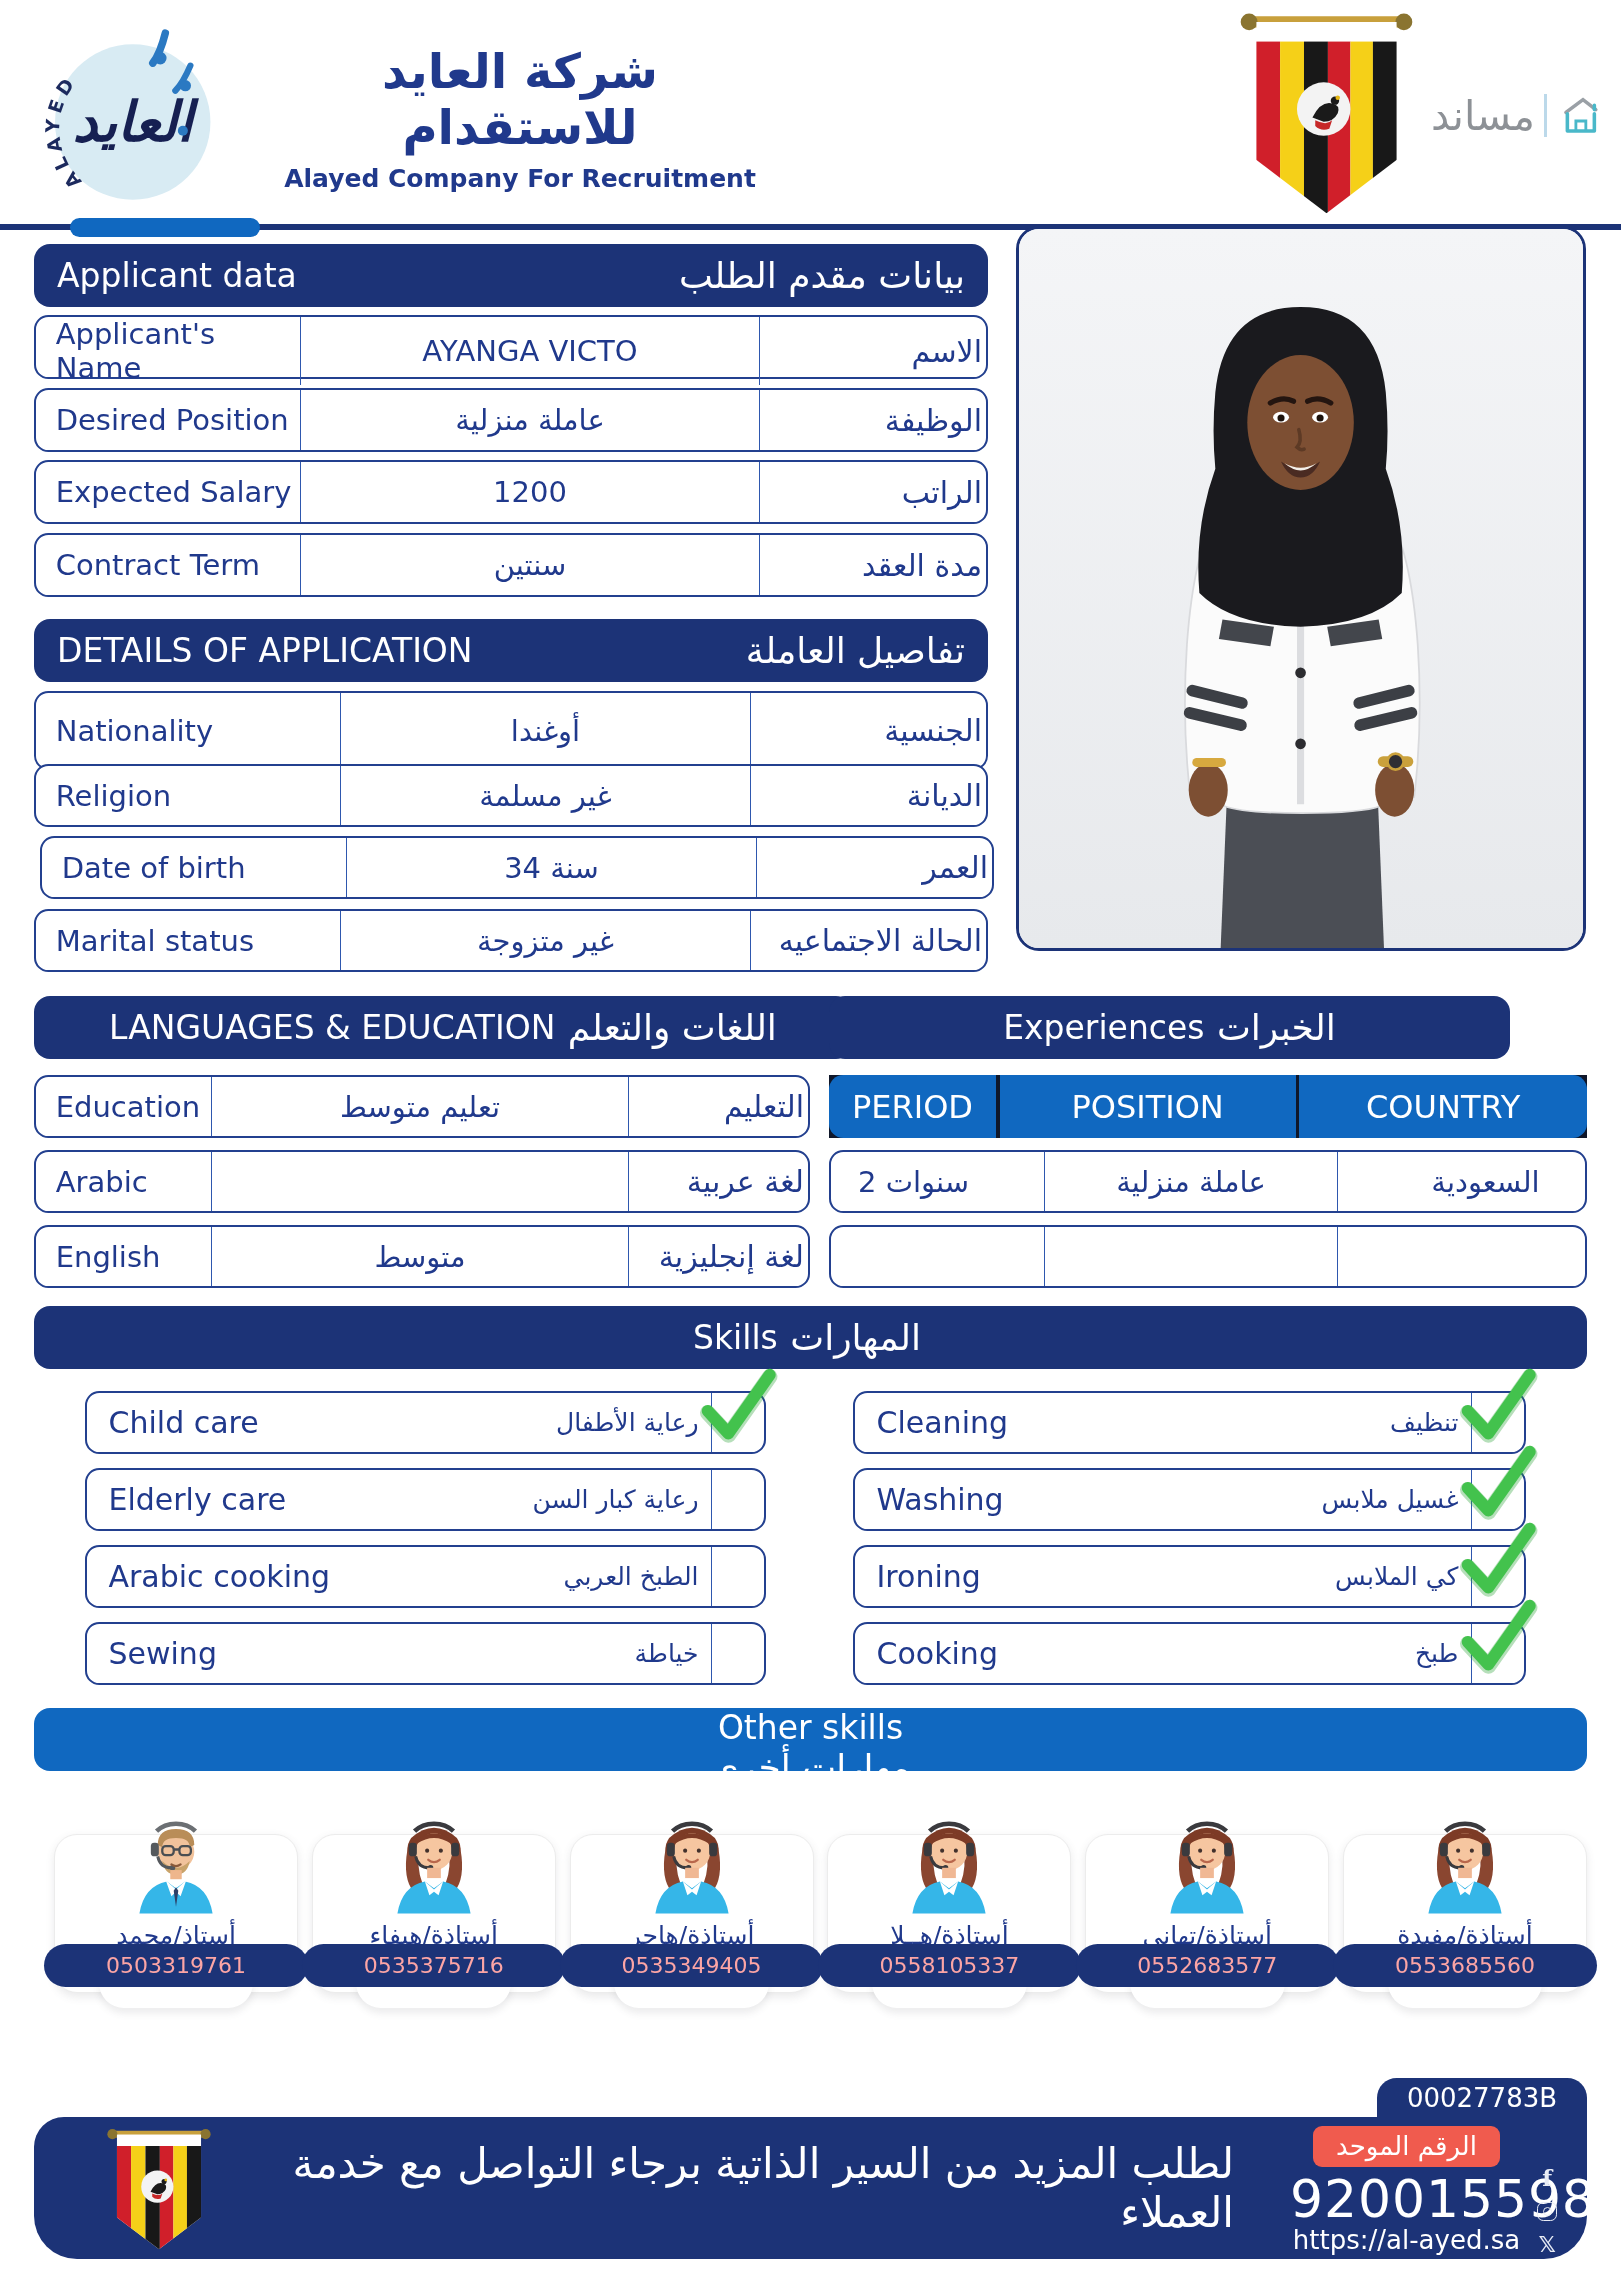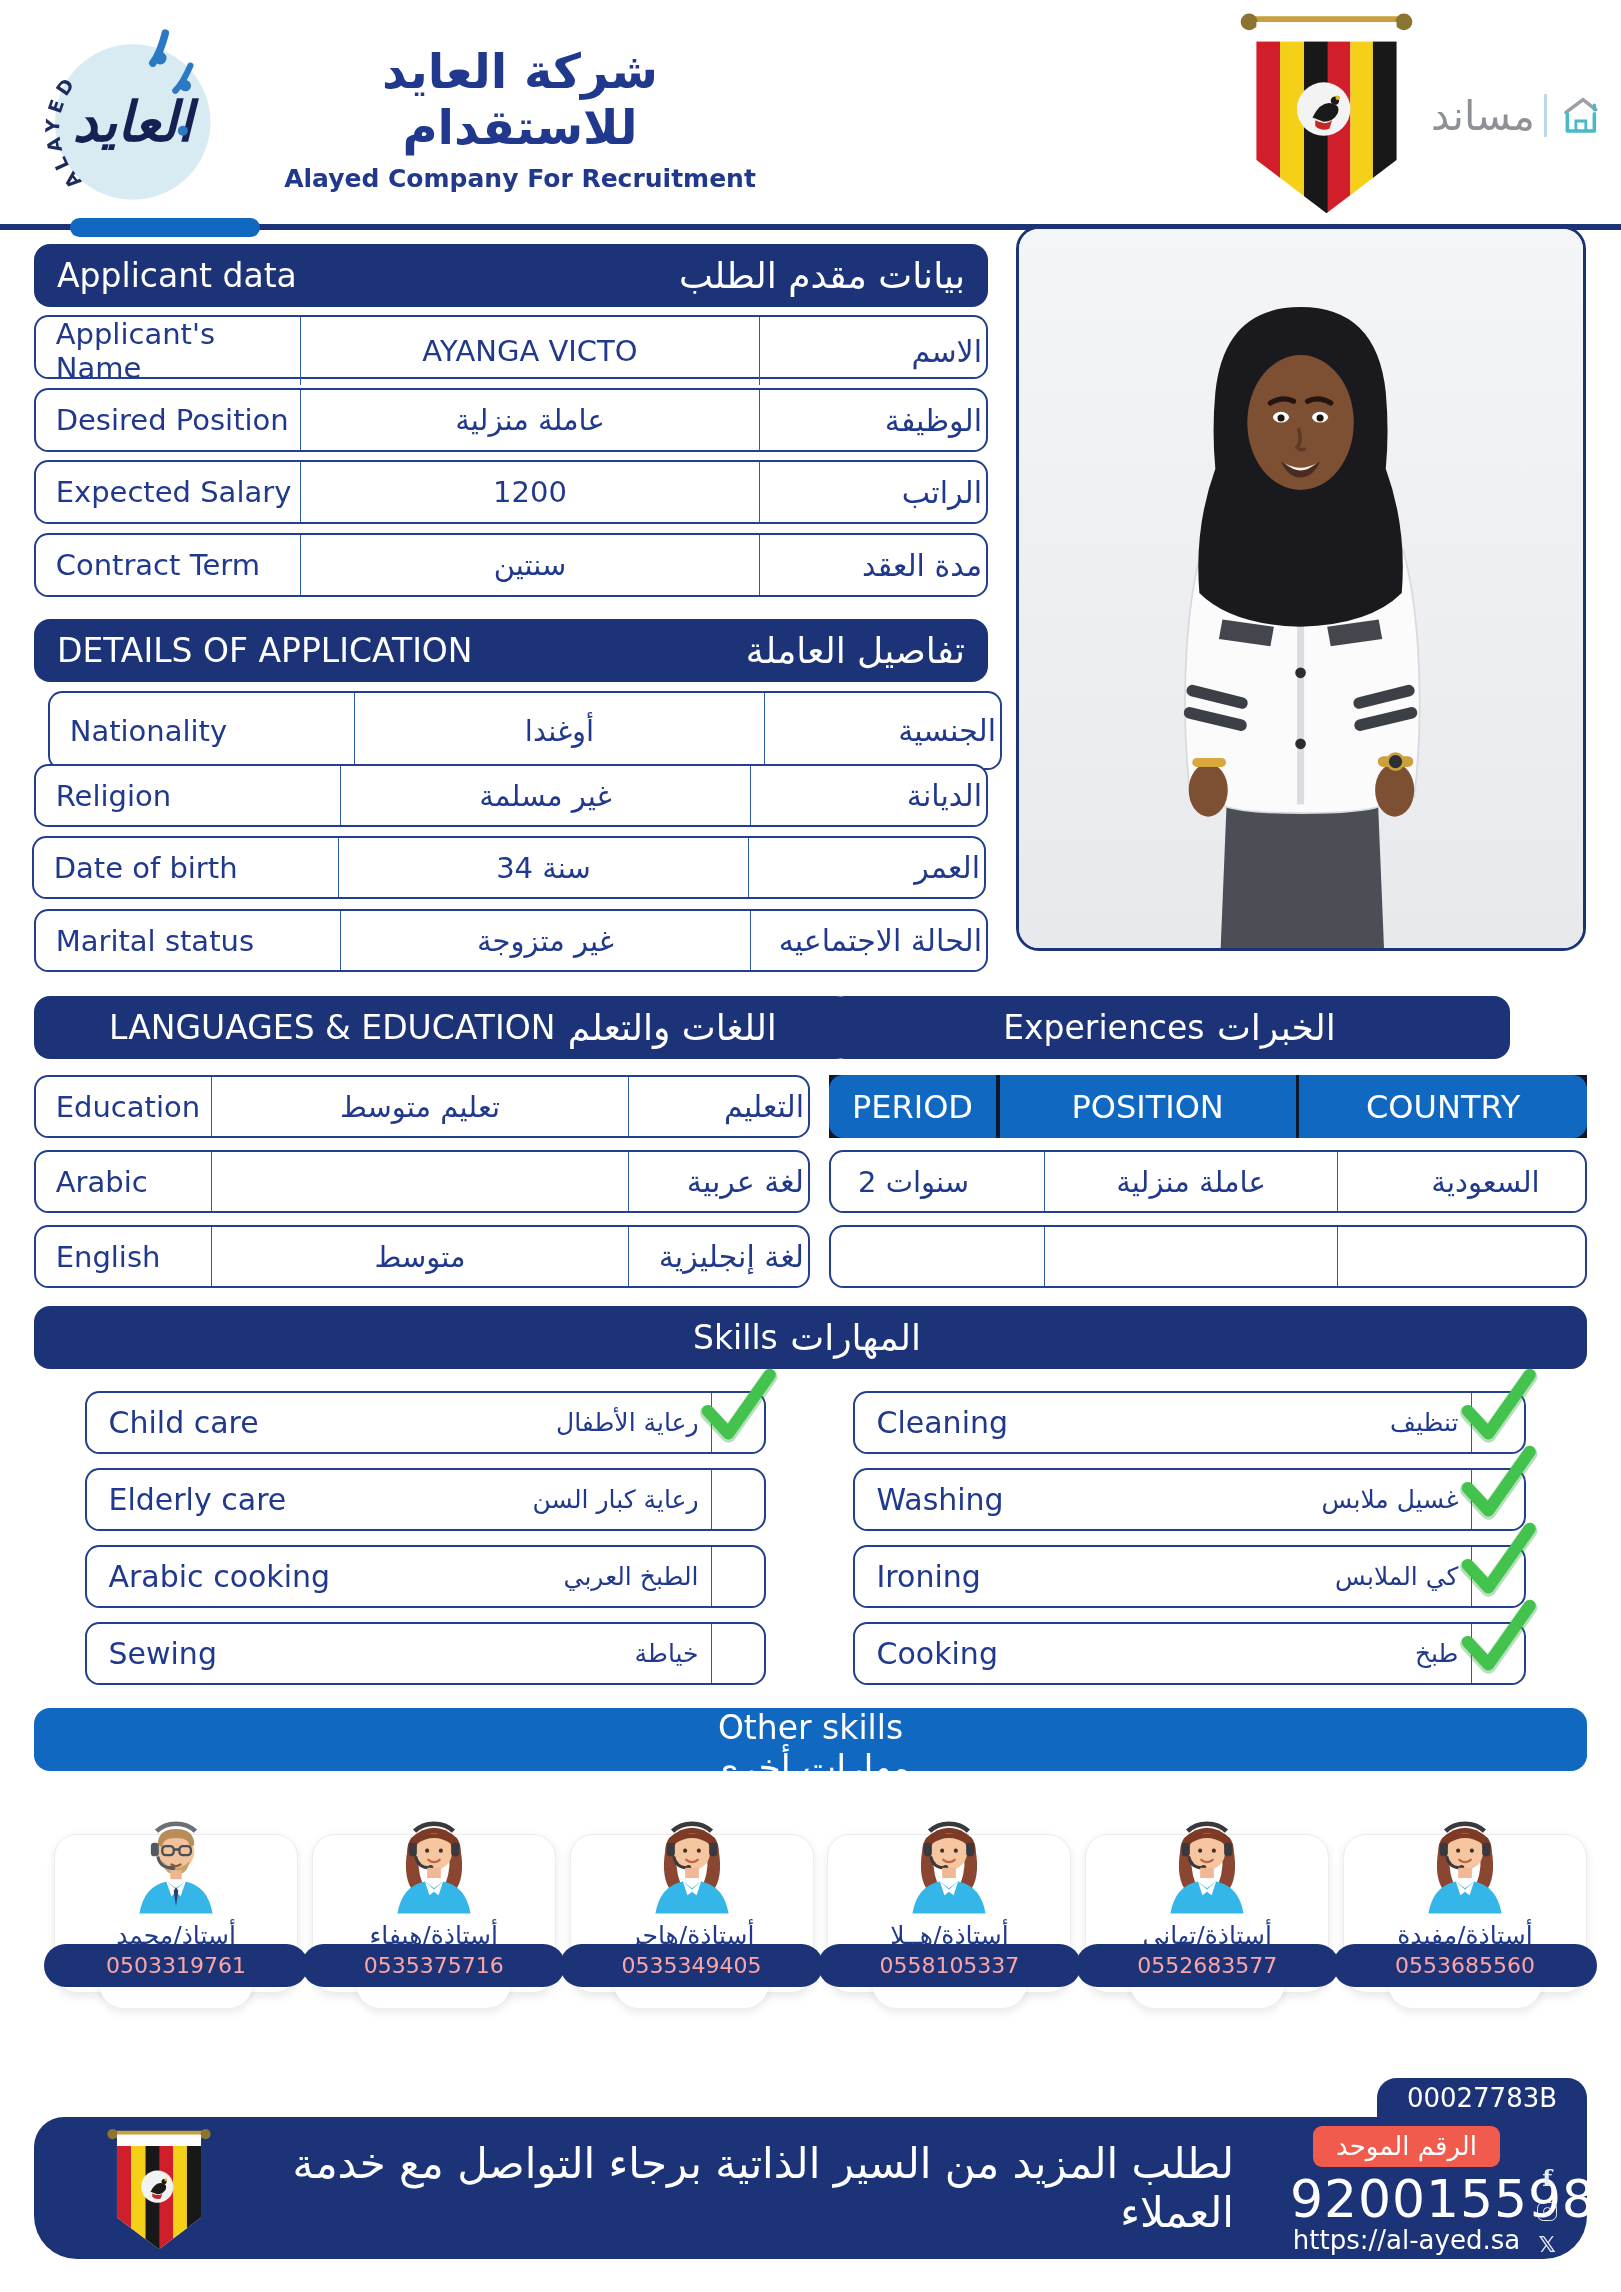--- a/index.html
+++ b/index.html
@@ -295,31 +295,31 @@
       <path d="M296,262 q22,16 44,0 q-8,18 -22,18 q-14,0 -22,-18 z" fill="#4a2b22"></path>
       <path d="M300,264 q18,10 36,0 q-9,8 -18,8 q-9,0 -18,-8 z" fill="#f3efe9"></path>
     </svg>
   </div>
 
   <div class="bar" style="left:34px; top:619px; width:954px; height:63px;">
     <span class="ben">DETAILS OF APPLICATION</span>
     <span class="bar-ar">تفاصيل العاملة</span>
   </div>
 
-  <div class="row" style="left:48px; top:691px; width:954px; height:79px; grid-template-columns:304px 1fr 235px;">
+  <div class="row" style="left:34px; top:691px; width:954px; height:79px; grid-template-columns:304px 1fr 235px;">
     <div class="len">Nationality</div>
     <div class="lval">أوغندا</div>
     <div class="lar">الجنسية</div>
   </div>
   <div class="row" style="left:34px; top:764px; width:954px; height:63px; grid-template-columns:304px 1fr 235px;">
     <div class="len">Religion</div>
     <div class="lval">غير مسلمة</div>
     <div class="lar">الديانة</div>
   </div>
-  <div class="row" style="left:32px; top:836px; width:954px; height:63px; grid-template-columns:304px 1fr 235px;">
+  <div class="row" style="left:40px; top:836px; width:954px; height:63px; grid-template-columns:304px 1fr 235px;">
     <div class="len">Date of birth</div>
     <div class="lval">34 سنة</div>
     <div class="lar">العمر</div>
   </div>
   <div class="row" style="left:34px; top:909px; width:954px; height:63px; grid-template-columns:304px 1fr 235px;">
     <div class="len">Marital status</div>
     <div class="lval">غير متزوجة</div>
     <div class="lar">الحالة الاجتماعيه</div>
   </div>
 

